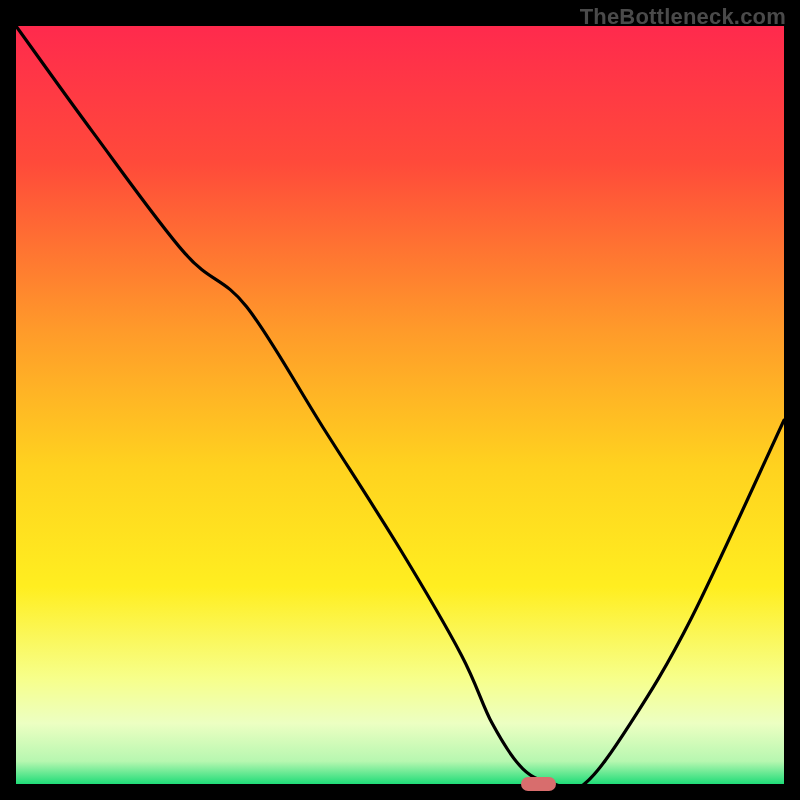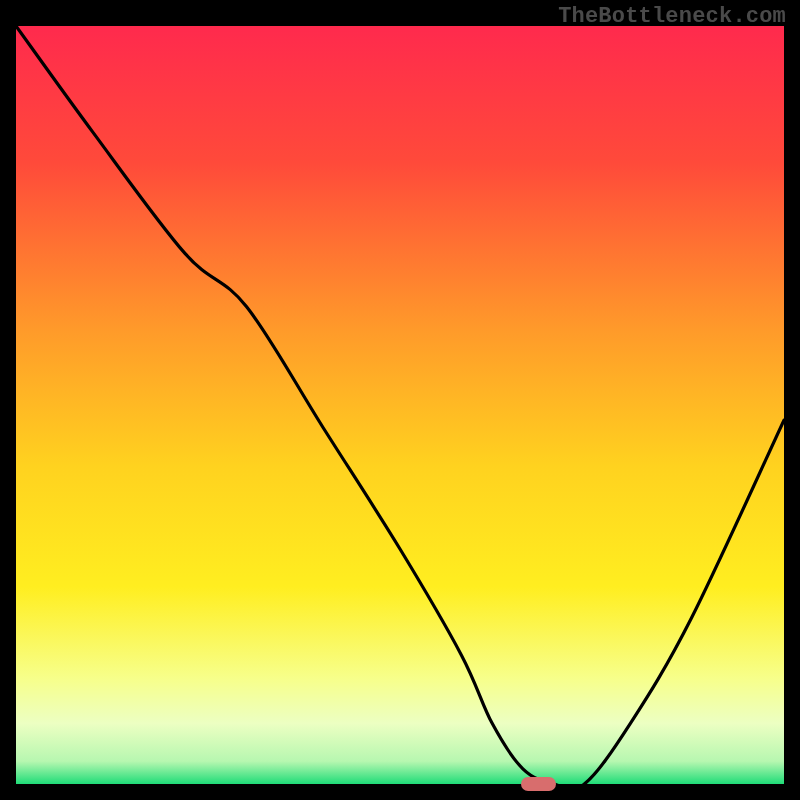--- a/index.html
+++ b/index.html
@@ -9,21 +9,20 @@
     height: 800px;
     background: #000;
     font-family: Arial, Helvetica, sans-serif;
     overflow: hidden;
   }
   .frame {
     position: relative;
     width: 800px;
     height: 800px;
     background: #000;
-    font-family: Liberation Mono, monospace;
   }
   .watermark {
     position: absolute;
     top: 4px;
     right: 14px;
     color: #4a4a4a;
     font-size: 22px;
     font-weight: 600;
     letter-spacing: 0.2px;
     z-index: 50;

